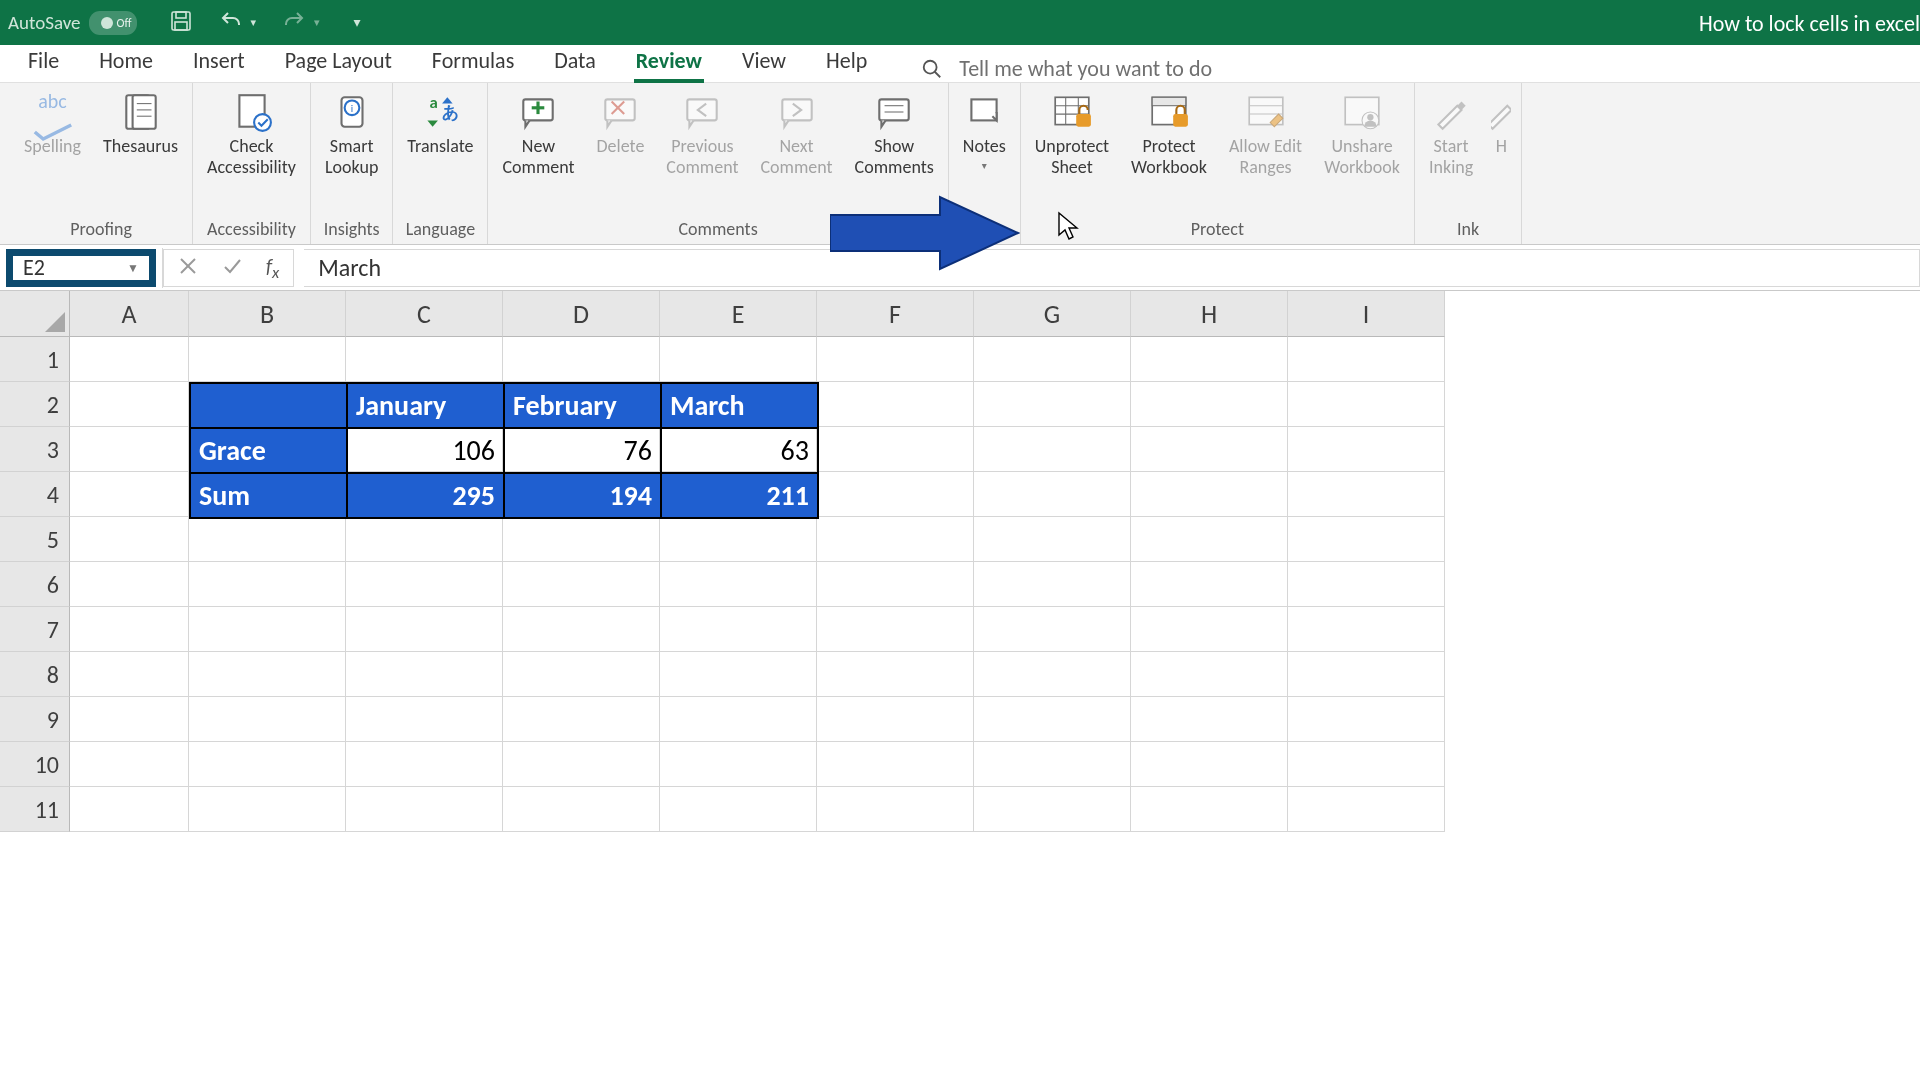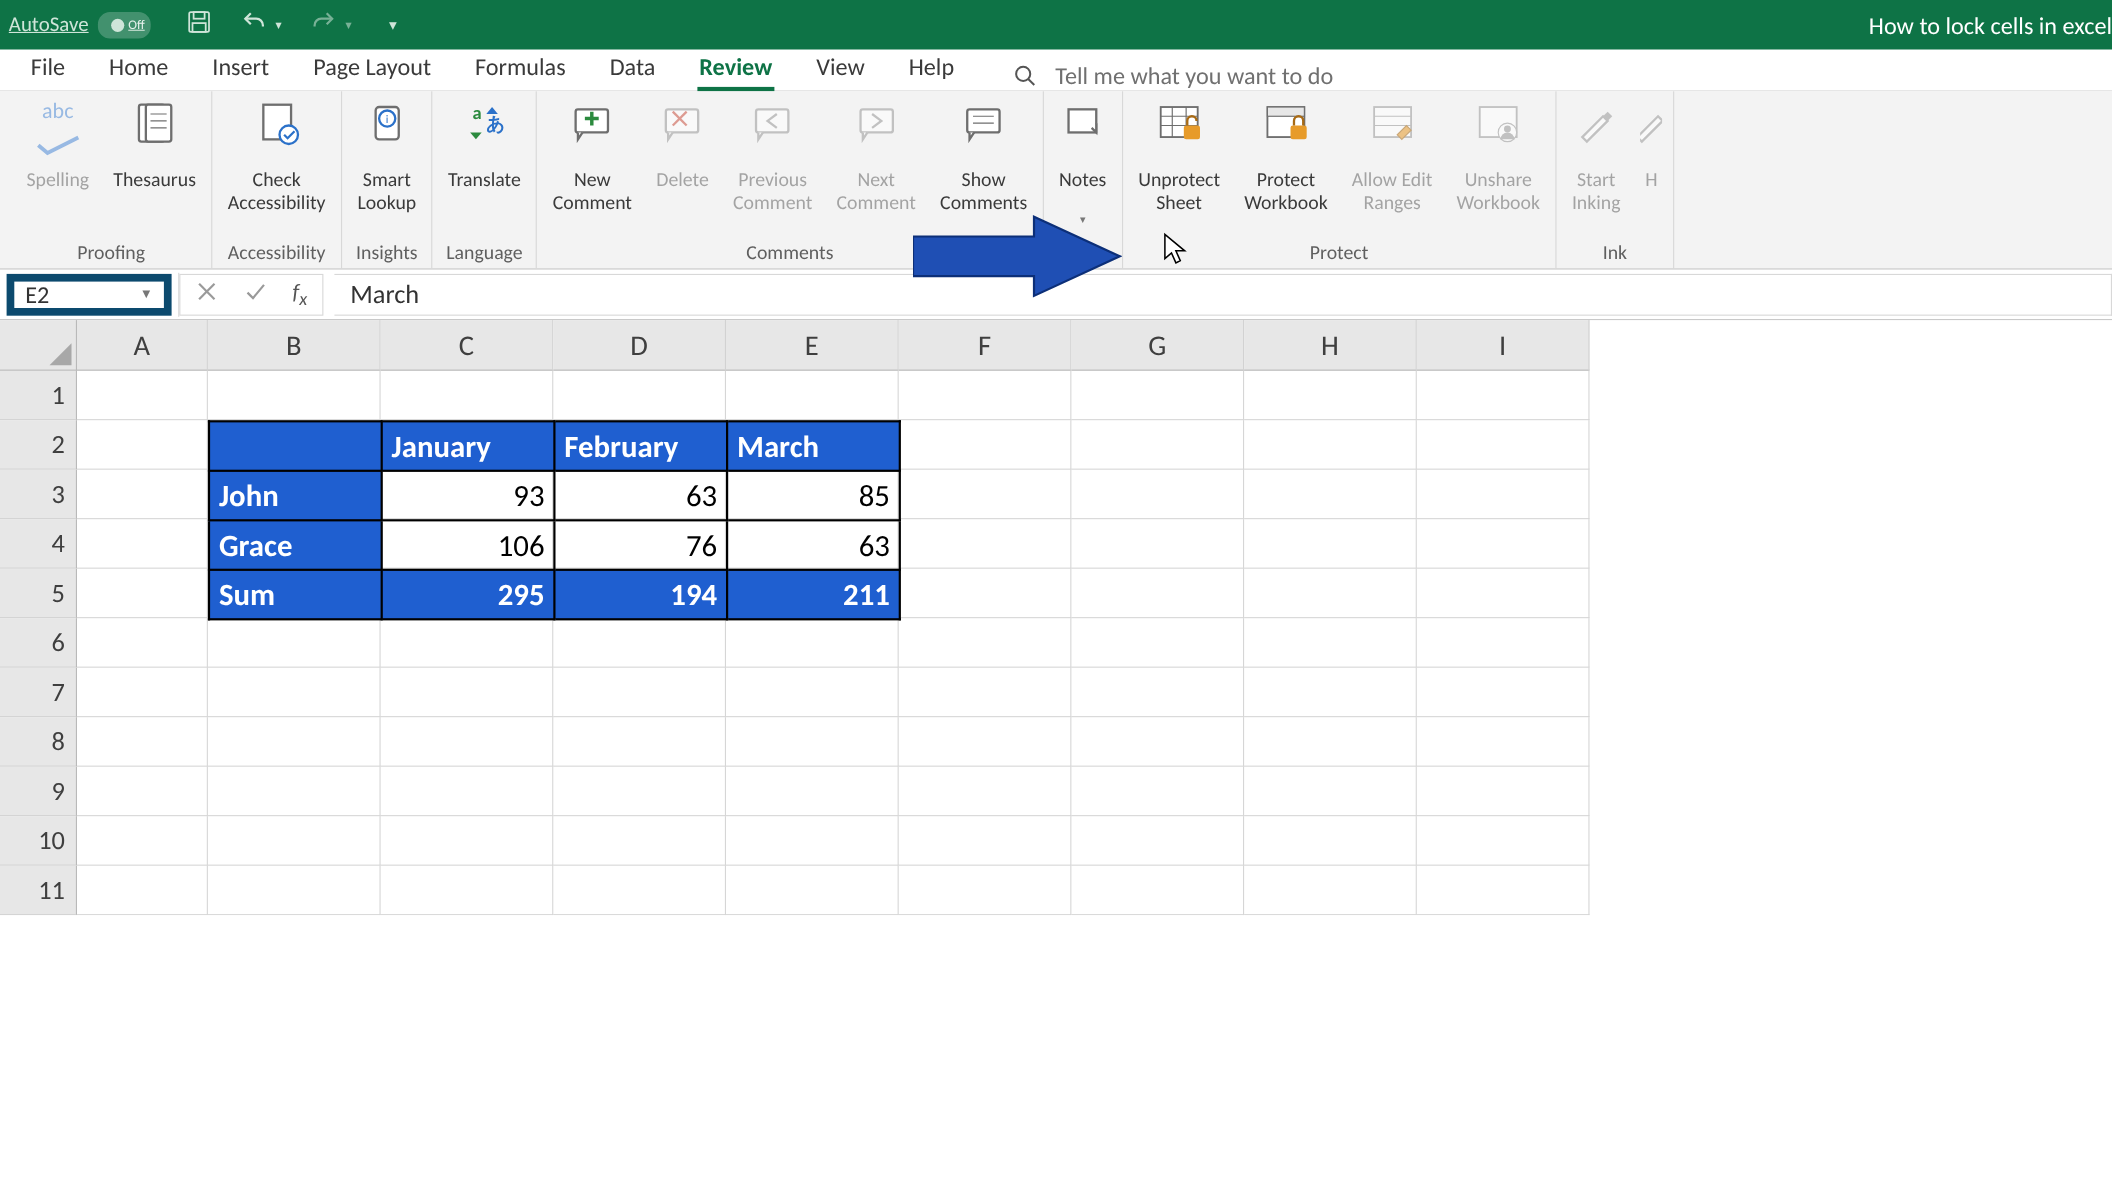--- a/index.html
+++ b/index.html
@@ -1,20 +1,20 @@
 <!DOCTYPE html>
 <html><head>
 <meta charset="utf-8">
 <style>
 * { margin:0; padding:0; box-sizing:border-box; font-family:"Segoe UI","Calibri",sans-serif; user-select:none; }
 body { background:#fff; overflow:hidden; }
 
 
 .titlebar { height:45px; background:#0e7346; display:flex; align-items:center; color:#fff; padding:0 8px; position:relative; }
-.autosave { display:flex; align-items:center; gap:8px; font-size:19px; color:#cfe5d9;text-decoration:underline; }
+.autosave { display:flex; align-items:center; gap:8px; font-size:19px; color:#cfe5d9; }
 .toggle { width:48px; height:22px; background:rgba(255,255,255,.22); border-radius:11px; display:flex; align-items:center; padding:12px 3px; justify-content:flex-end; gap:4px; }
 .toggle .knob { width:12px; height:12px; border-radius:50%; background:#cfe5d9; }
 .toggle .txt { font-size:12px; color:#e8f2ed; margin-right:2px;}
 .qat { display:flex; align-items:center; gap:26px; margin-left:32px; }
 .qat svg { width:24px; height:24px; }
 .qat .chev { font-size:11px; color:#cfe5d9; margin-left:-18px;}
 .titlebar-title { position:absolute; right:0; top:50%; transform:translateY(-50%); font-size:22px;}
 
 
 .tabs { height:38px; background:#fff; border-bottom:1px solid #e0e0e0; display:flex; align-items:flex-end; padding-left:18px; gap:20px; font-size:22px; }
@@ -22,21 +22,21 @@
 .tab.active { color:#0e7346; font-weight:600; }
 .tab.active::after { content:""; position:absolute; left:8px; right:8px; bottom:-1px; height:4px; background:#0e7346; }
 .tabs .search { display:flex; align-items:center; gap:16px; margin-left:24px; color:#707070; }
 .tabs .search svg{ width:22px;height:22px; }
 
 
 .ribbon { height:162px; background:#f3f3f3; display:flex; border-bottom:1px solid #c9c9c9; position:relative; padding-left:10px;}
 .rgroup { display:flex; flex-direction:column; justify-content:space-between; align-items:center; border-right:1px solid #d8d8d8; padding:6px 10px 4px 10px; }
 .rgroup:last-child{border-right:none;}
 .rbuttons { display:flex; gap:14px; }
-.rbtn { display:flex; flex-direction:column; align-items:center; justify-content:flex-start; text-align:center; font-size:18px; color:#636363; gap:20px; padding:2px 4px; cursor:pointer; line-height:1.18; }
+.rbtn { display:flex; flex-direction:column; align-items:center; justify-content:flex-start; text-align:center; font-size:18px; color:#636363; gap:3px; padding:2px 4px; cursor:pointer; line-height:1.18; }
 .rbtn svg,.rbtn .glyph { width:42px; height:42px; }
 .rbtn.dark { color:#3a3a3a; }
 .rgrouplabel { font-size:18px; color:#5f5f5f; margin-top:2px;}
 .disabled { opacity:.55; }
 
 
 .pointer-arrow { position:absolute; left:830px; top:110px; pointer-events:none; }
 
 
 .formula-bar { height:46px; display:flex; align-items:center; border-bottom:1px solid #c9c9c9; }
@@ -522,26 +522,20 @@
       <div class="data">
         <table>
           <tbody>
               <tr>
             <td class="hd wB"></td>
             <td class="hd wC">January</td>
             <td class="hd wD">February</td>
             <td class="hd wE">March</td>
           </tr>
           <tr>
-            <td class="rh">John</td>
-            <td class="num">93</td>
-            <td class="num">63</td>
-            <td class="num">85</td>
-          </tr>
-          <tr>
             <td class="rh">Grace</td>
             <td class="num">106</td>
             <td class="num">76</td>
             <td class="num">63</td>
           </tr>
           <tr class="sumrow">
             <td>Sum</td>
             <td class="num">295</td>
             <td class="num">194</td>
             <td class="num">211</td>

